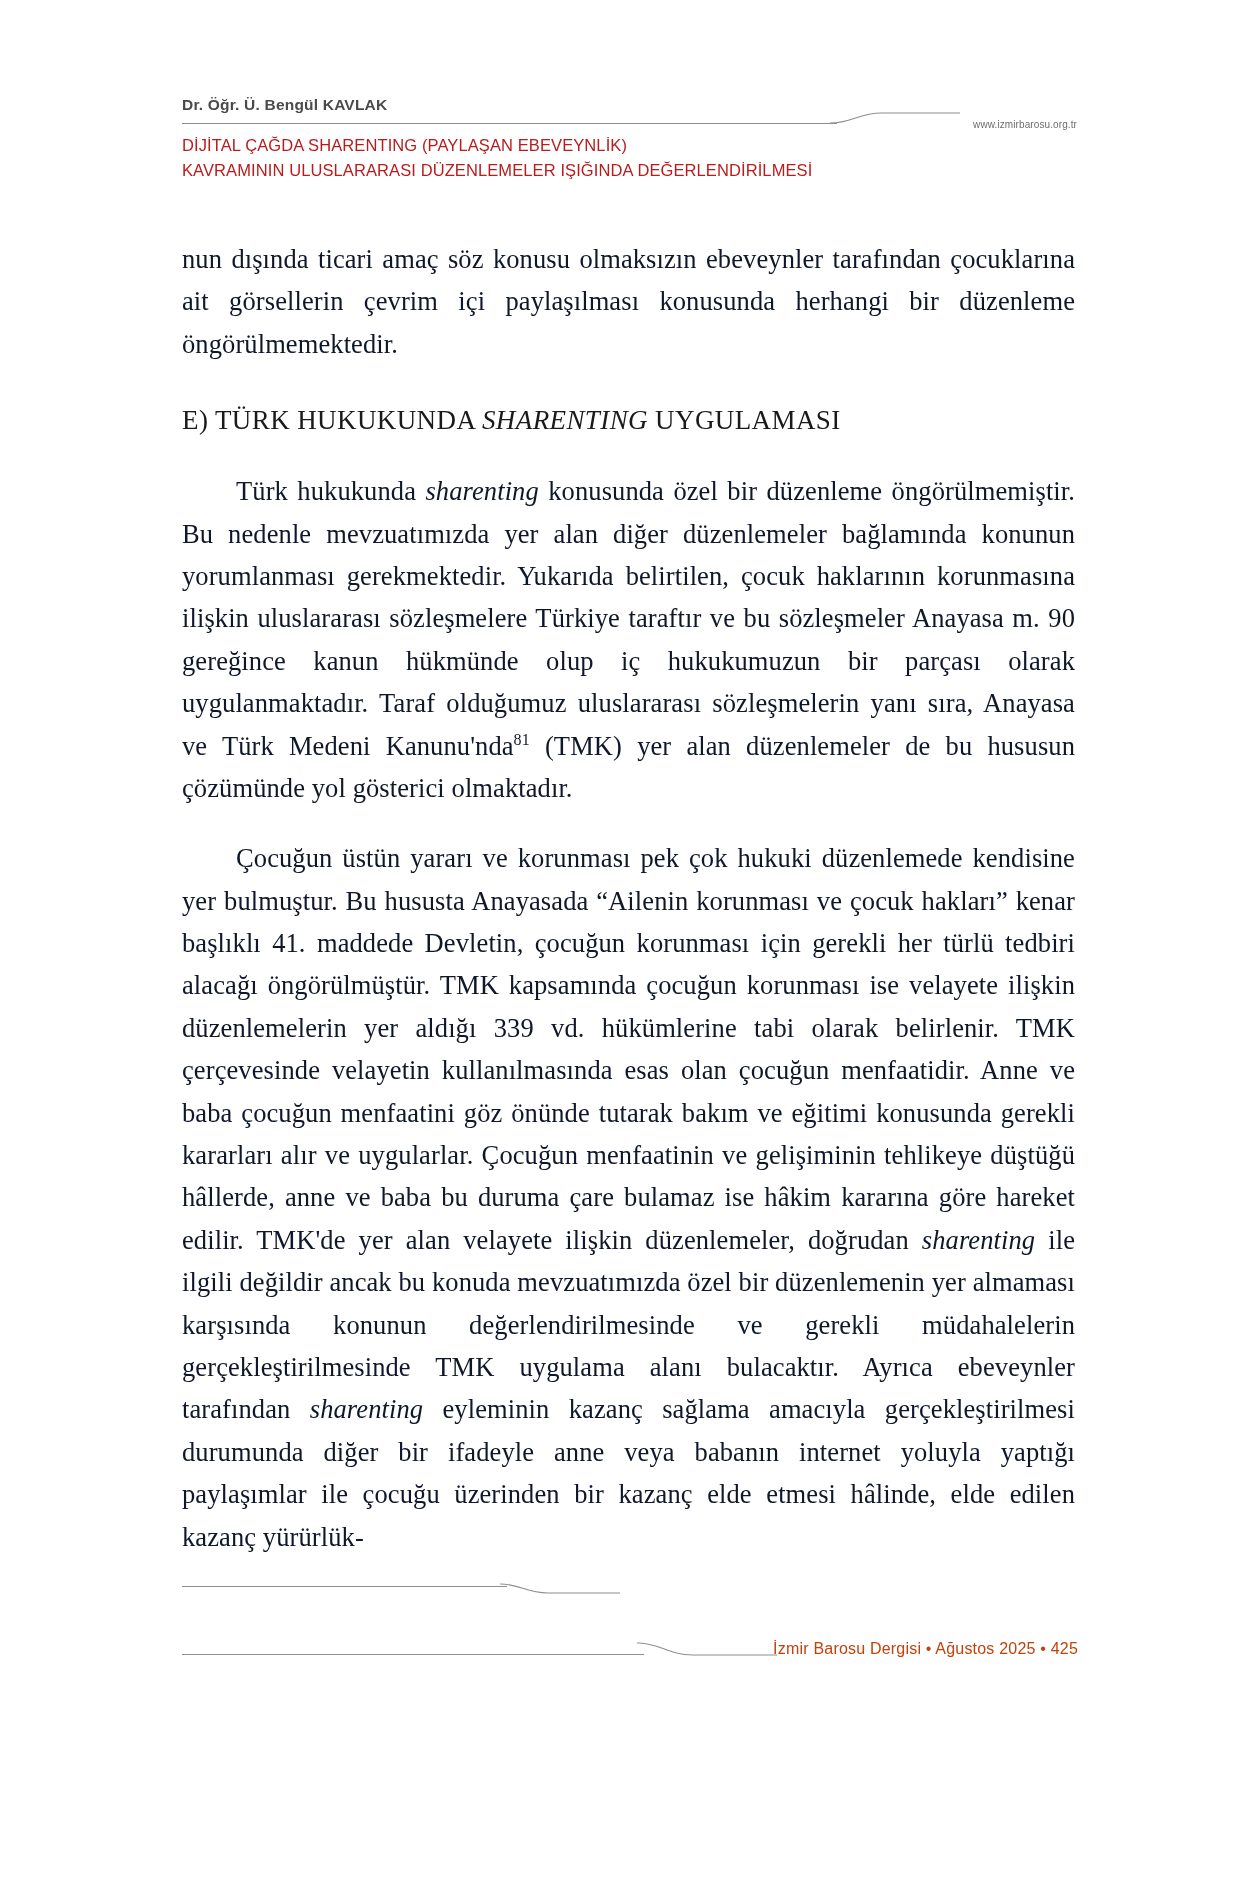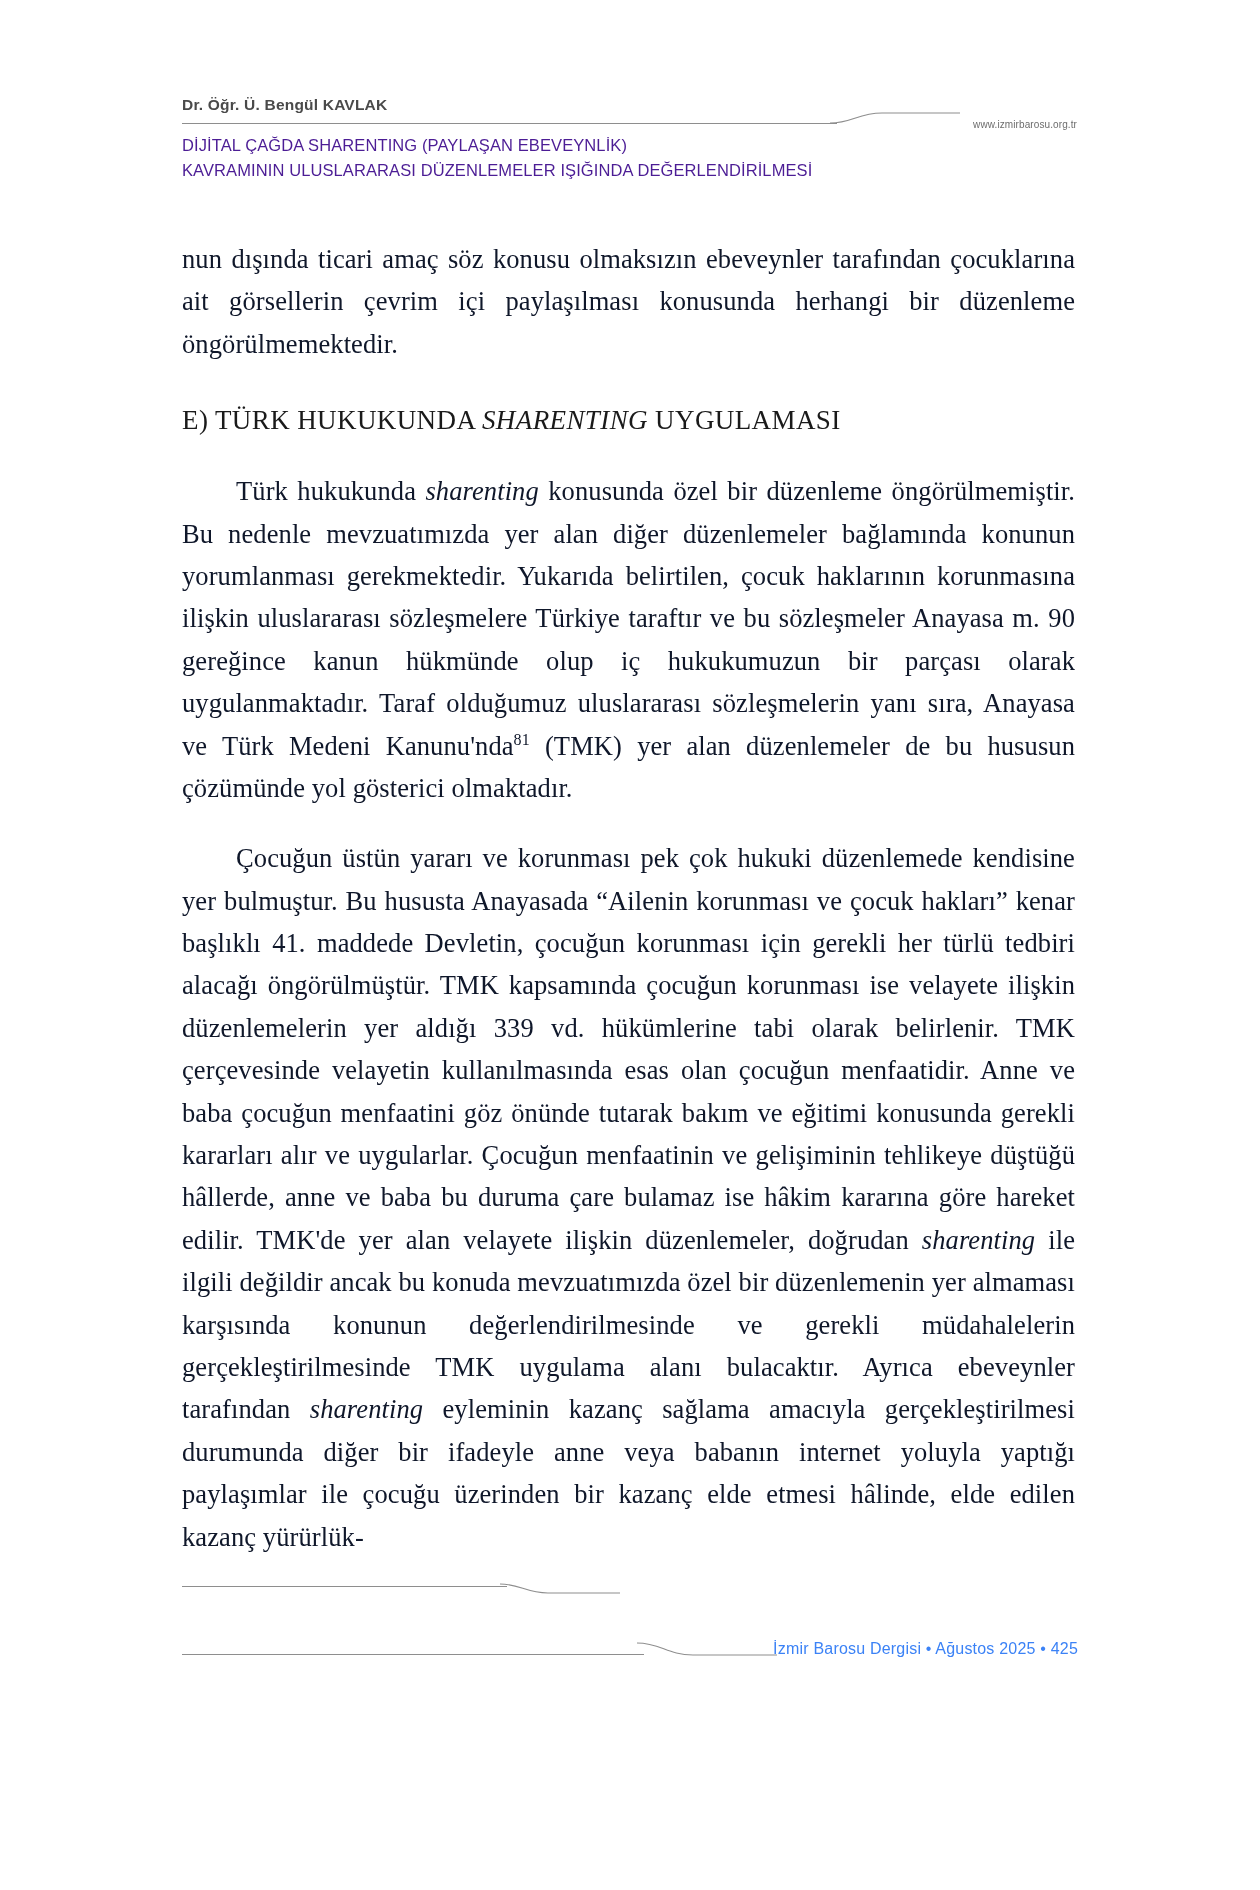--- a/index.html
+++ b/index.html
@@ -63,21 +63,21 @@
     right: 0;
     top: 0px;
     font-family: "Liberation Sans", sans-serif;
     font-size: 10px;
     color: #6d6d6d;
     letter-spacing: 0.1px;
   }
   .header-title {
     font-family: "Liberation Sans", sans-serif;
     font-size: 16.5px;
-    color: #4c1d95;
+    color: #b91c1c;
     line-height: 1.52;
     letter-spacing: 0.1px;
     margin-top: 2px;
   }
 
   
   .content {
     position: absolute;
     left: 182px;
     top: 238px;
@@ -170,21 +170,21 @@
     top: -6px;
     width: 140px;
     height: 24px;
   }
   .footer-text {
     position: absolute;
     right: 0;
     top: 0;
     font-family: "Liberation Sans", sans-serif;
     font-size: 16px;
-    color: #3b82f6;
+    color: #c2410c;
     letter-spacing: 0.2px;
   }
 </style>
 </head>
 <body>
 
 <div class="page">
 
   <div class="header">
     <div class="header-author">Dr. Öğr. Ü. Bengül KAVLAK</div>

